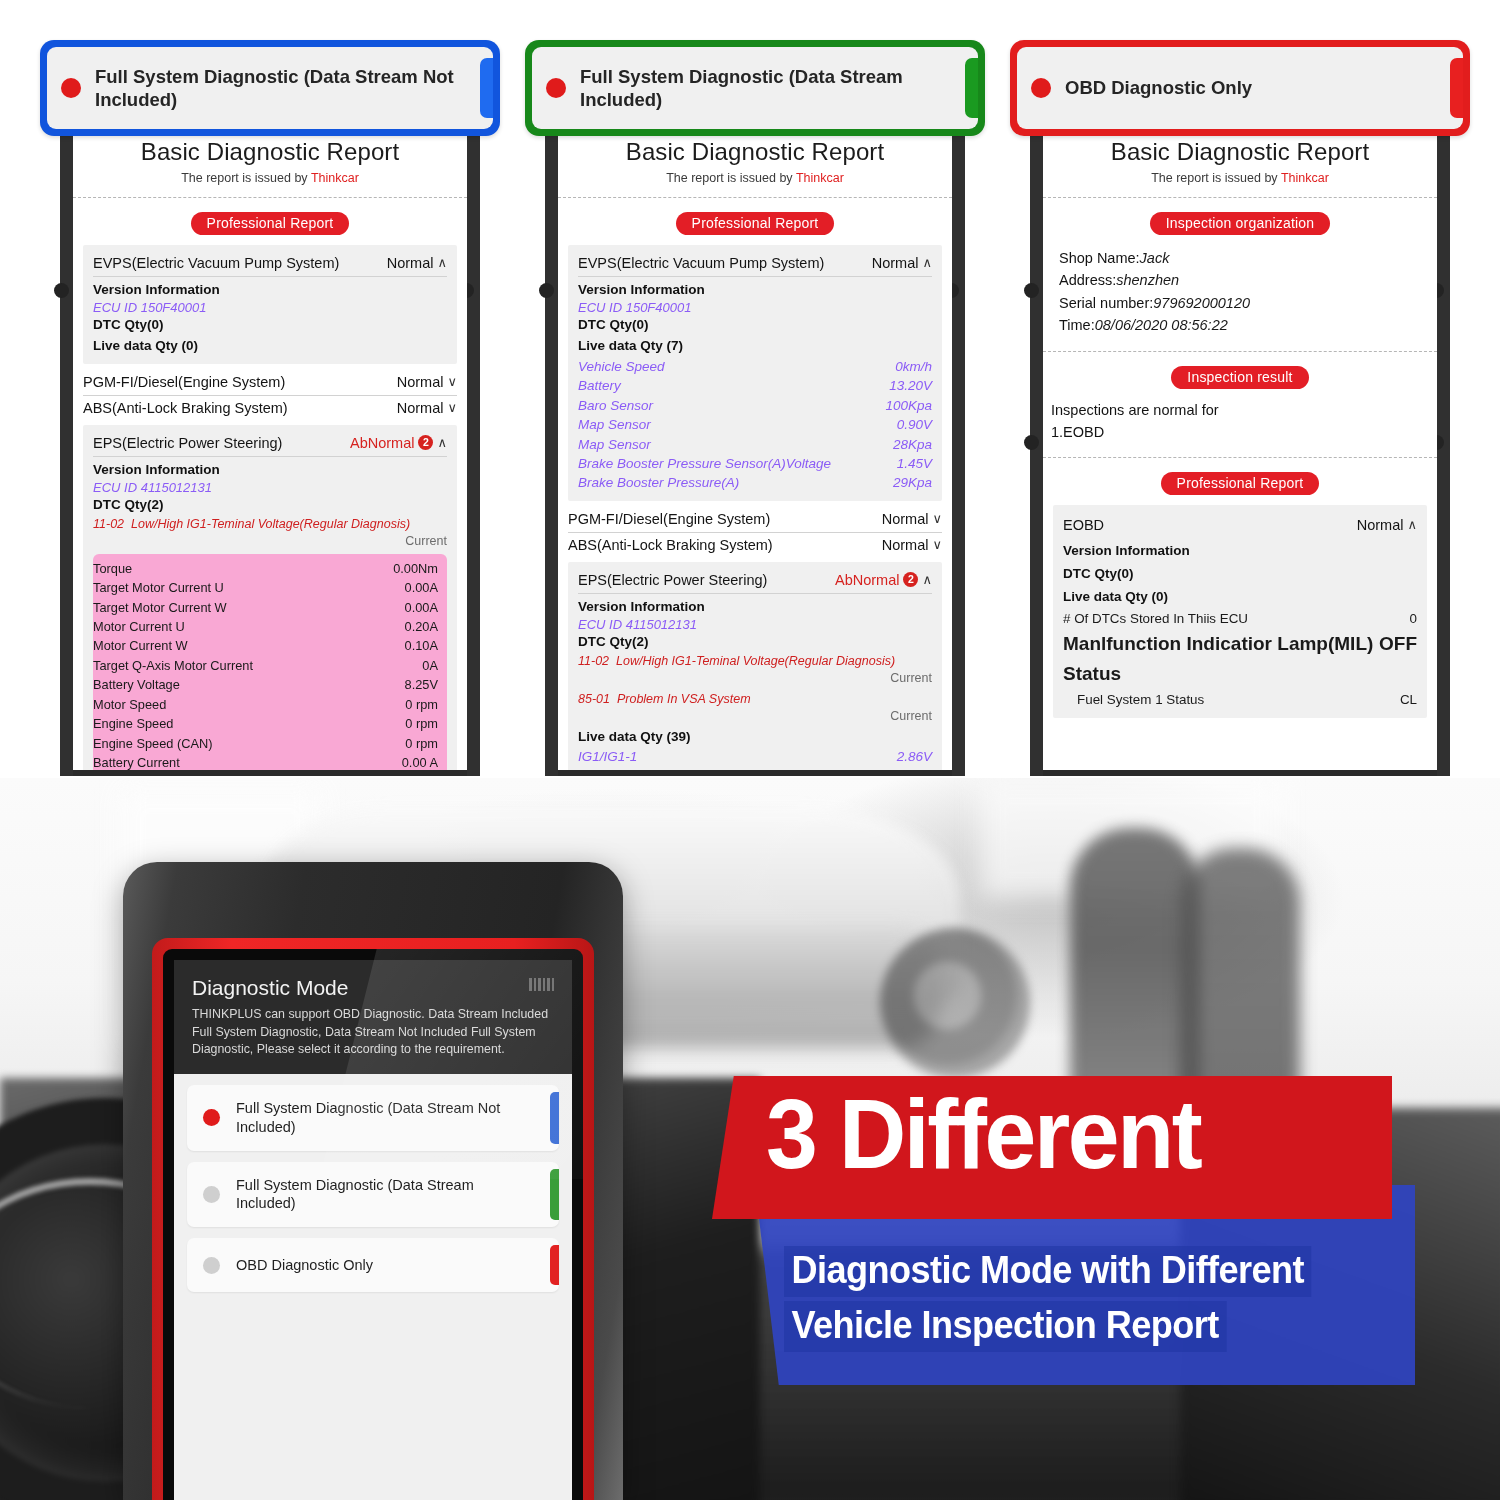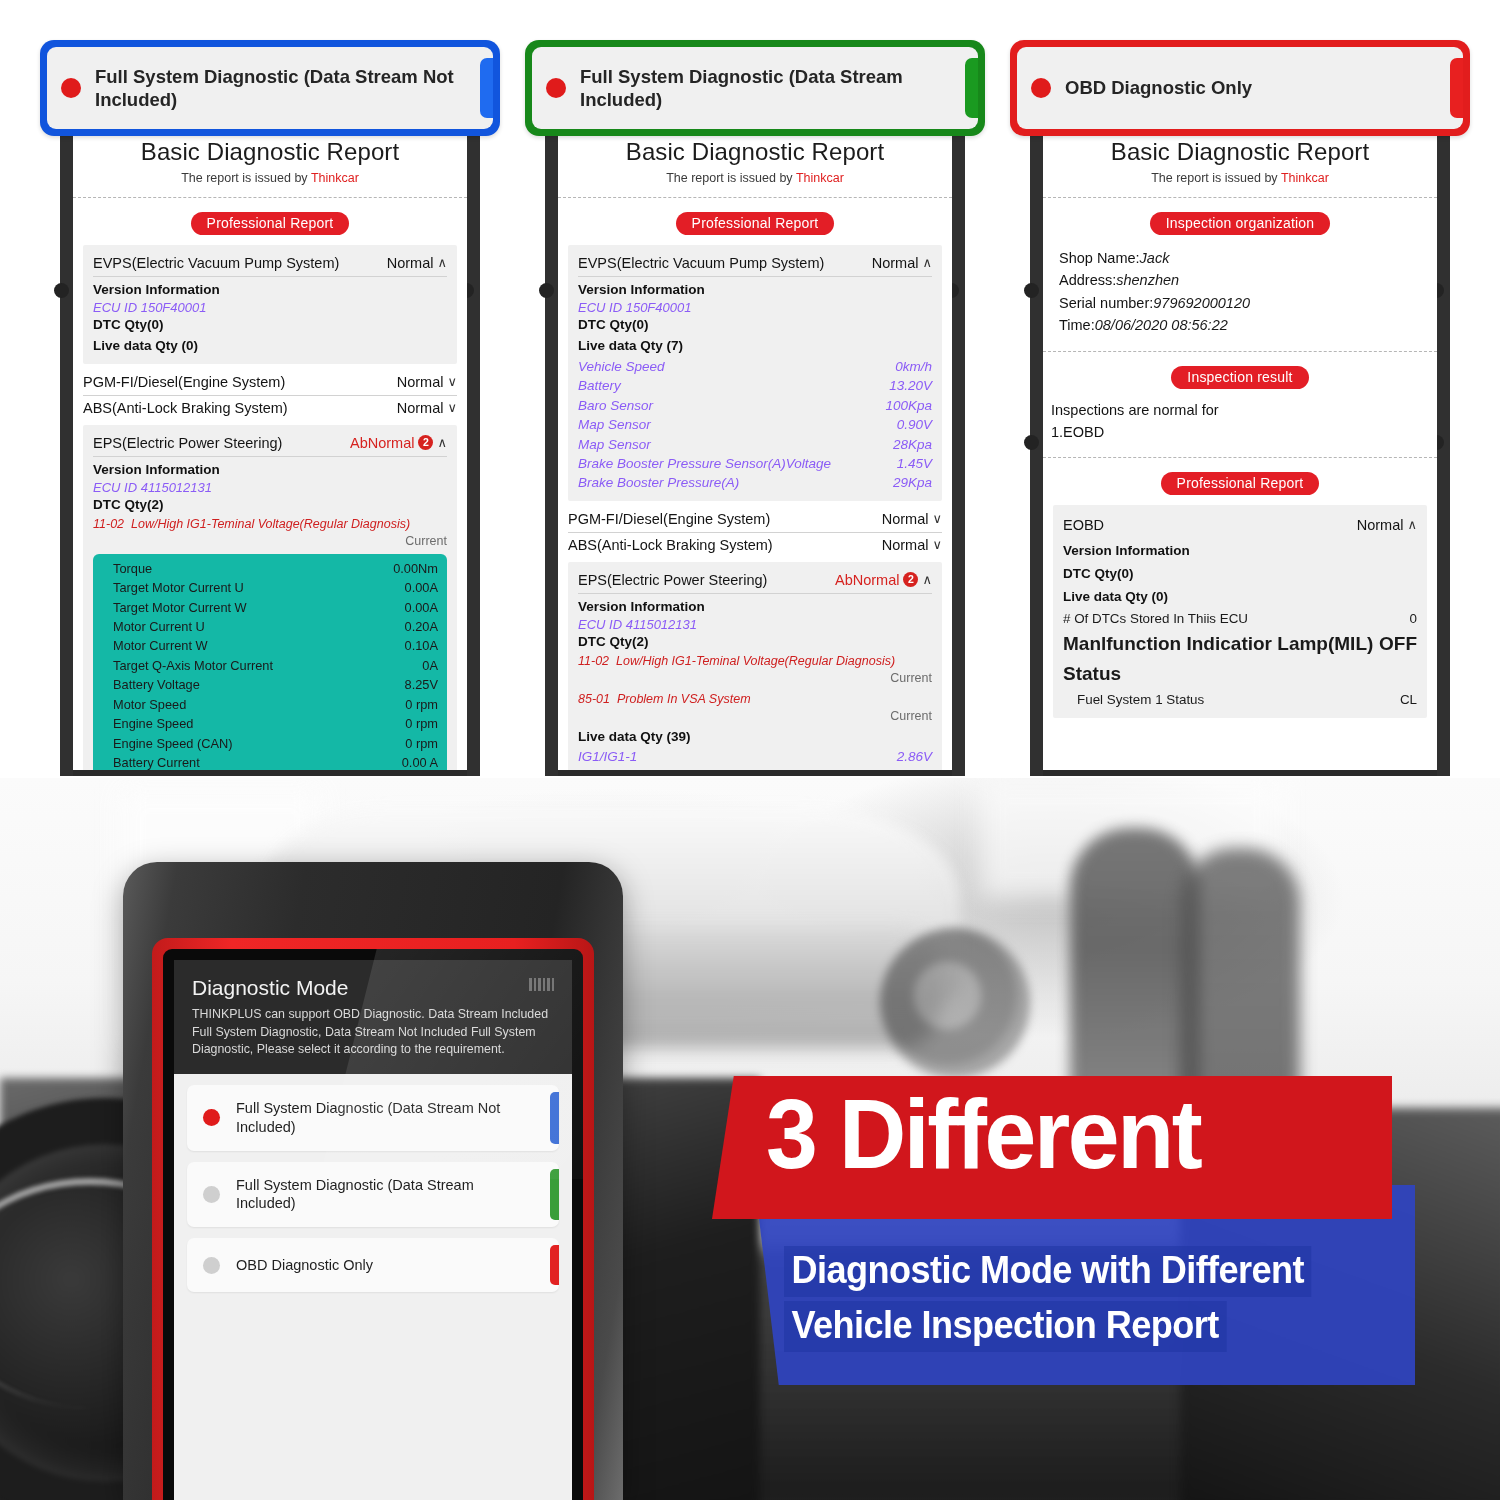--- a/index.html
+++ b/index.html
@@ -140,21 +140,21 @@
     display:inline-block; width:15px; height:15px; border-radius:50%;
     background:#d6221f; color:#fff; font-size:10.5px; line-height:15px;
     text-align:center; font-weight:bold;
   }
   .chev{ font-size:13px; color:#333; }
   .ital{ font-style:italic; color:#8b5cf6; }
   .sub-head{ font-size:13.5px; font-weight:bold; color:#111; line-height:1.5; }
   .dtc{ font-size:12.5px; color:#cf2020; font-style:italic; line-height:1.45; }
   .cur{ font-size:12.5px; color:#6c6c6c; text-align:right; line-height:1.3; }
   .livebox{
-    background:#14b8a6; border-radius:6px; margin-top:4px; padding:5px 9px 4px 20px;
+    background:#f9a8d4; border-radius:6px; margin-top:4px; padding:5px 9px 4px 0;
   }
   .livebox .row{ font-size:12.8px; line-height:1.52; }
   .hline{ border-top:1px solid #d2d2d2; }
 
   
   .callout{
     position:absolute; border-radius:14px; padding:7px;
     background:#1155dd;
     box-shadow:0 2px 4px rgba(0,0,0,.14);
   }

